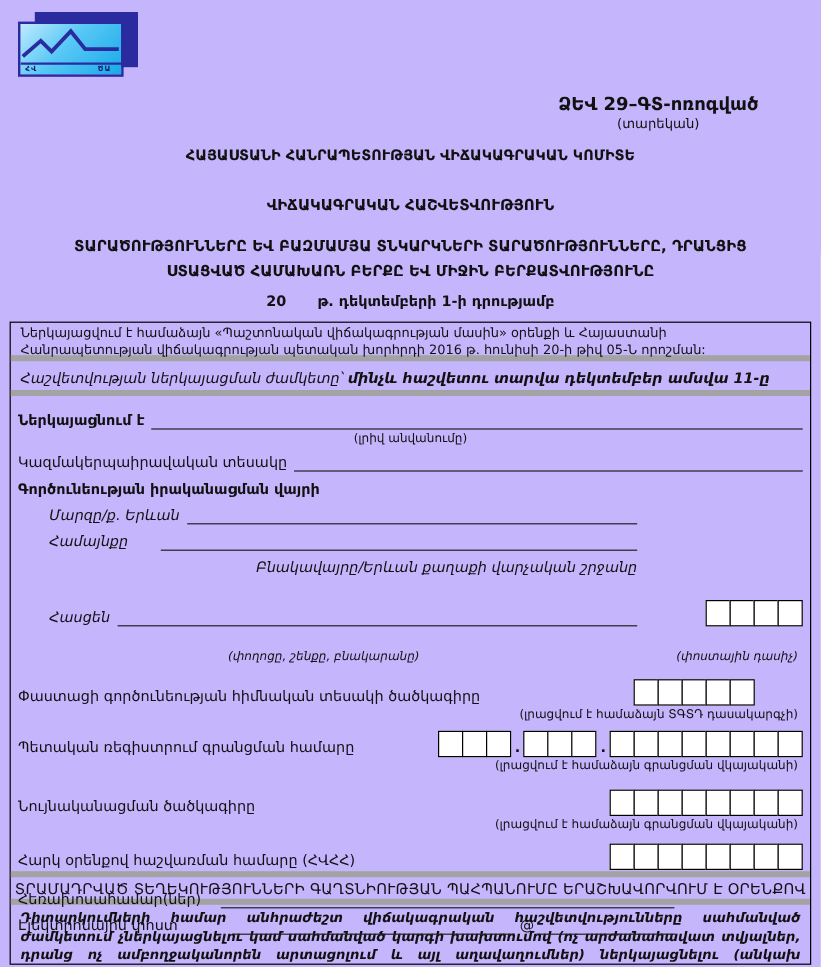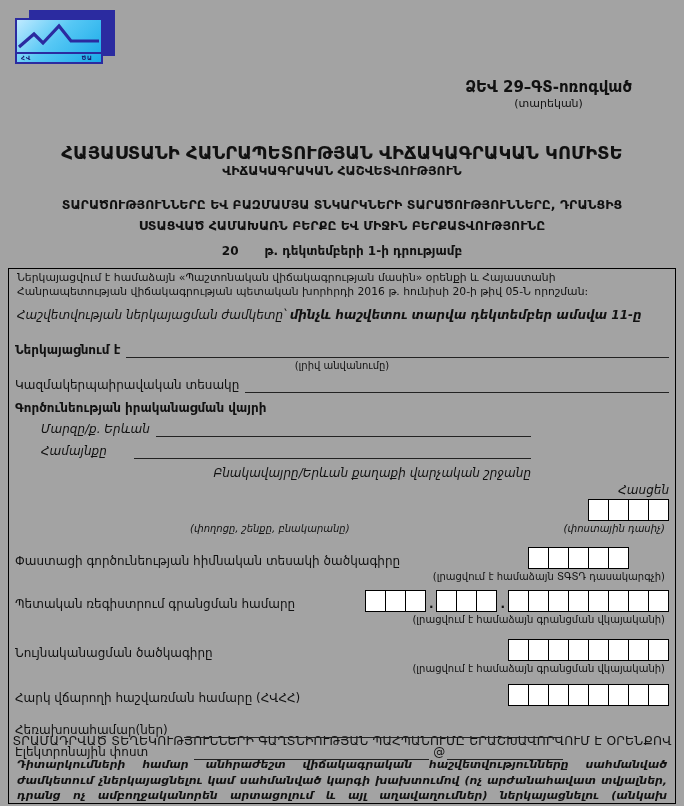--- a/index.html
+++ b/index.html
@@ -1,40 +1,40 @@
 <!DOCTYPE html>
 <html><head>
 <meta charset="utf-8">
 <style>
   * { margin:0; padding:0; box-sizing:border-box; }
   html,body { background:#e9e9e9; }
   .page {
     position:relative; width:684px; height:806px; margin:0 auto;
-    background:#a3a3a3; color:#111;
+    background:#c4b5fd; color:#111;
     font-family:"DejaVu Sans", sans-serif; overflow:hidden;
   }
   
   .top { position:relative; height:268px; }
   .logo { position:absolute; left:15px; top:10px; width:104px; height:56px; }
   .logo .back { position:absolute; left:14px; top:0; width:86px; height:46px; background:#2b2ba0; }
   .logo .front {
     position:absolute; left:0; top:8px; width:88px; height:46px;
     border:2px solid #2b2ba0;
     background:linear-gradient(135deg,#bfeaff 0%,#57c8f5 45%,#19aae8 100%);
   }
   .logo svg { position:absolute; left:0; top:0; }
   .logo .tiny {
     position:absolute; bottom:1px; font-size:6px; color:#15156e; font-weight:bold;
     letter-spacing:1px;
   }
   .logo .tiny.l { left:4px; } .logo .tiny.r { right:8px; }
   .formcode { position:absolute; top:78px; right:52px; text-align:right; }
   .formcode .code { font-size:15px; font-weight:bold; }
   .formcode .per  { font-size:11px; margin-top:1px;text-align:center; }
-  .t-committee { position:absolute; top:142px; width:100%; text-align:center; font-size:18px; font-weight:bold; }
+  .t-committee { position:absolute; top:122px; width:100%; text-align:center; font-size:12px; font-weight:bold; }
   .t-report    { position:absolute; top:163px; width:100%; text-align:center; font-size:12.5px; font-weight:bold; }
   .t-subject   { position:absolute; top:194px; width:100%; text-align:center; font-size:12.5px; font-weight:bold; line-height:21px; }
   .t-date      { position:absolute; top:244px; width:100%; text-align:center; font-size:12px; font-weight:bold; }
   .t-date .gap { display:inline-block; width:26px; }
   
   .bigbox { position:absolute; left:8px; right:8px; top:268px; bottom:2px; border:1px solid #000; }
   .sec { border-bottom:5px solid #a3a3a3; }
   .sec.basis   { height:32px; font-size:10.8px; line-height:13.5px; padding:2px 8px 0; }
   .sec.deadline{ height:29px; font-size:12px;  padding:7px 8px 0;font-style:italic; }
   .sec.formsec { height:389px; font-size:12px; padding:0 6px; position:relative; }
@@ -43,32 +43,32 @@
                  line-height:15.5px; padding:3px 8px 0; text-align:justify; }
   .b { font-weight:bold; }
   
   .row { display:flex; align-items:flex-end; line-height:16px; }
   .fill { flex:1; border-bottom:1px solid #222; height:14px; margin-left:6px; }
   .fill.fixed { flex:none; }
   .hint-center { text-align:center; font-size:10px; margin-top:2px; }
   .indent { margin-left:26px; }
   .it { font-style:italic; }
   .mt12{margin-top:12px;font-weight:bold;} .mt6{margin-top:6px;} .mt8{margin-top:8px;}
-  .mt10{margin-top:10px;} .mt14{margin-top:14px;} .mt16{margin-top:16px;} .mt2{margin-top:0;flex-direction:column;}
+  .mt10{margin-top:10px;} .mt14{margin-top:14px;} .mt16{margin-top:16px;} .mt2{margin-top:18px;}
   
   .cellrow { display:flex; align-items:center; }
   .cell {
     display:inline-block; width:21px; height:22px; background:#fff;
     border:1px solid #000; margin-left:-1px; vertical-align:bottom;
   }
   .cellgroup { display:inline-flex; margin-left:1px; }
   .dot { margin:0 3px; align-self:flex-end; font-weight:bold; }
   .boxesright { margin-left:auto; }
   .hintright { text-align:right; font-size:10px; margin-top:2px; padding-right:4px; }
-  .hintsline { position:relative; height:14px; margin-top:2px;text-align:right; }
+  .hintsline { position:relative; height:14px; margin-top:20px;text-align:right; }
   .hintsline .h1 { position:absolute; left:175px; font-size:10px; }
   .hintsline .h2 { position:absolute; right:4px;  font-size:10px; }
   .at { margin:0 2px 0 4px; font-size:12px; }
 </style>
 </head>
 <body>
 
 <div class="page">
 
   <div class="top">
@@ -207,21 +207,21 @@
             <span class="cell"></span>
             <span class="cell"></span>
             <span class="cell"></span>
             <span class="cell"></span>
             <span class="cell"></span>
           </span>
       </div>
       <div class="hintright">(լրացվում է համաձայն գրանցման վկայականի)</div>
 
       <div class="row mt10">
-        <span>Հարկ վճարողի հաշվառման համարը (ՀՎՀՀ)</span>
+        <span>Հարկ օրենքով հաշվառման համարը (ՀՎՀՀ)</span>
         <span class="cellrow boxesright">
             <span class="cell"></span>
             <span class="cell"></span>
             <span class="cell"></span>
             <span class="cell"></span>
             <span class="cell"></span>
             <span class="cell"></span>
             <span class="cell"></span>
             <span class="cell"></span>
           </span>

